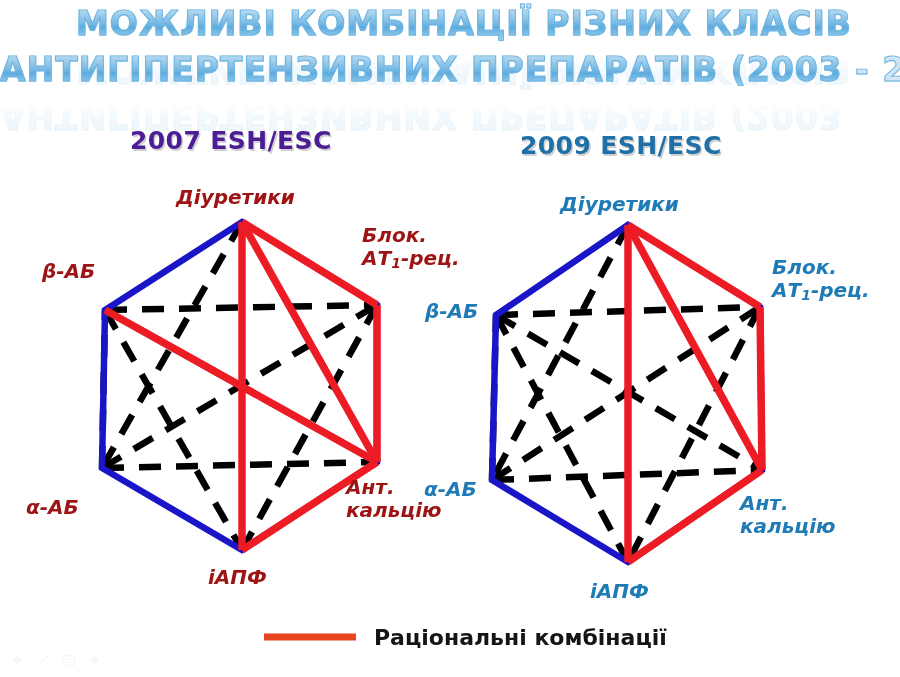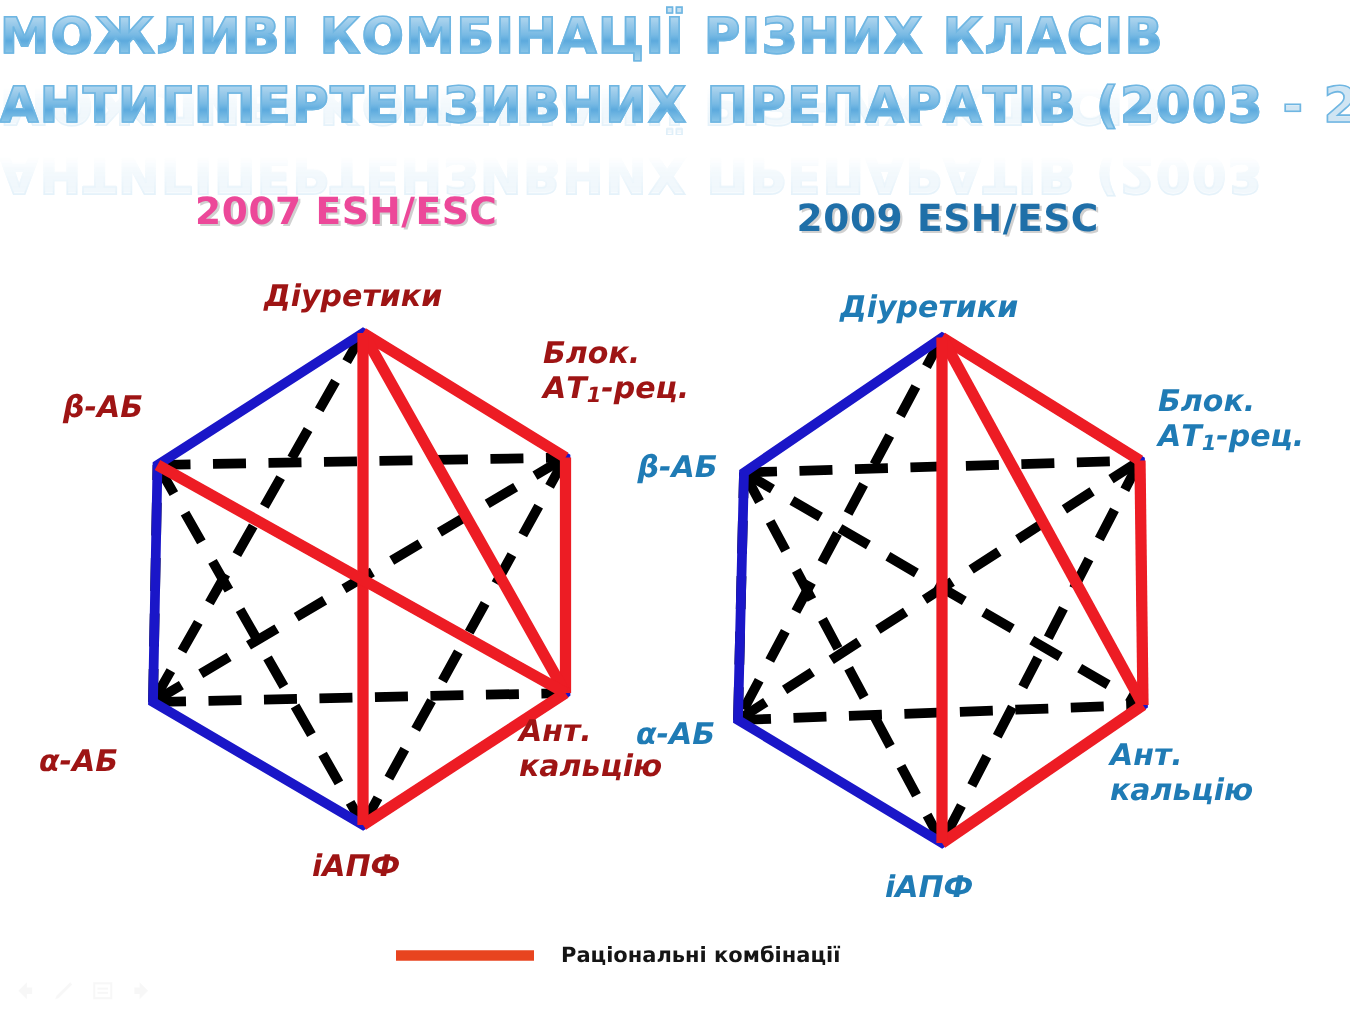--- a/index.html
+++ b/index.html
@@ -10,21 +10,21 @@
     width: 900px; height: 677px;
     position: relative; overflow: hidden;
     font-family: "Liberation Sans", sans-serif;
     background: #ffffff;
   }
 
   
   #title-block {
     position: absolute;
     left: 0; top: 4px; width: 852px;
-    text-align: left;
+    text-align: right;
     pointer-events: none;
   }
   .title-line-wrap { position: relative; height: 46px; }
   .title-line {
     font-family: "DejaVu Sans", sans-serif;
     font-weight: bold;
     font-size: 33px;
     letter-spacing: 1px;
     line-height: 40px;
     background: linear-gradient(to bottom,
@@ -50,26 +50,26 @@
   .panel-heading {
     position: absolute;
     font-family: "DejaVu Sans", sans-serif;
     font-weight: bold;
     font-size: 25px;
     letter-spacing: .4px;
     white-space: nowrap;
   }
   #heading-2007 {
     left: 130px; top: 126px;
-    color: #ec4899;
+    color: #4c1d95;
     text-shadow: 1.5px 1.5px 0 rgba(150,150,150,.45);
     text-align: right;
   }
   #heading-2009 {
-    left: 531px; top: 131px;
+    left: 520px; top: 131px;
     color: #1F6FA8;
     text-shadow: 1.5px 1.5px 0 rgba(150,150,150,.45);
   }
 
   
   .diagram { position: absolute; }
   #diagram-left  { left: 0px;   top: 170px; }
   #diagram-right { left: 430px; top: 170px; }
 
   
@@ -102,21 +102,21 @@
   #lbl-r-ca    { left: 740px; top: 492px; }
   #lbl-r-acei  { left: 590px; top: 580px; }
 
   
   #legend { position: absolute; left: 262px; top: 624px; }
   .legend-row { display: flex; align-items: center; height: 26px; }
   .legend-swatch { width: 96px; height: 20px; margin-right: 16px; flex: none; }
   .legend-text {
     font-family: "DejaVu Sans", sans-serif;
     font-weight: bold;
-    font-size: 14px;
+    font-size: 22px;
     color: #151515;
     white-space: nowrap;
   }
 
   
   #slideshow-controls {
     position: absolute; left: 8px; bottom: 8px;
     display: flex; align-items: center; gap: 9px;
     opacity: .055;
   }

